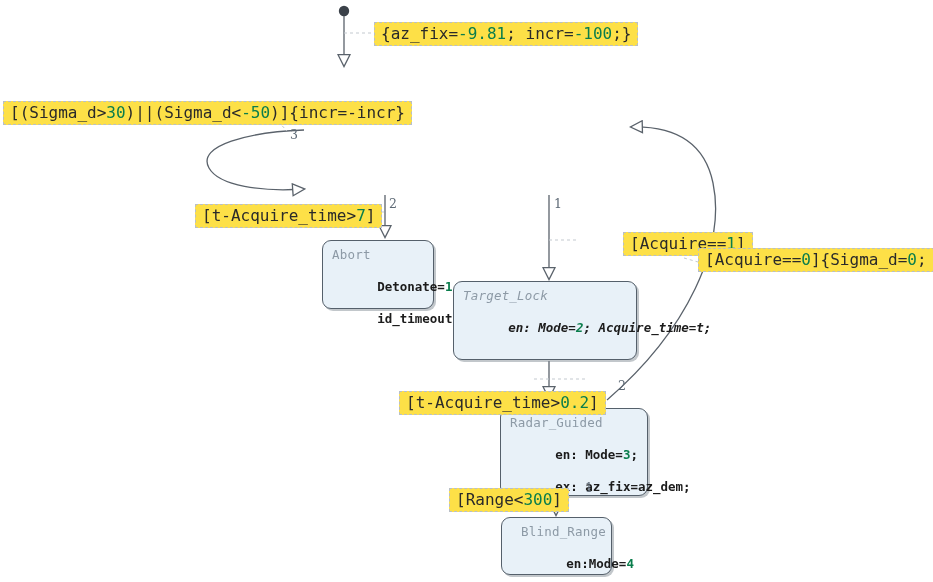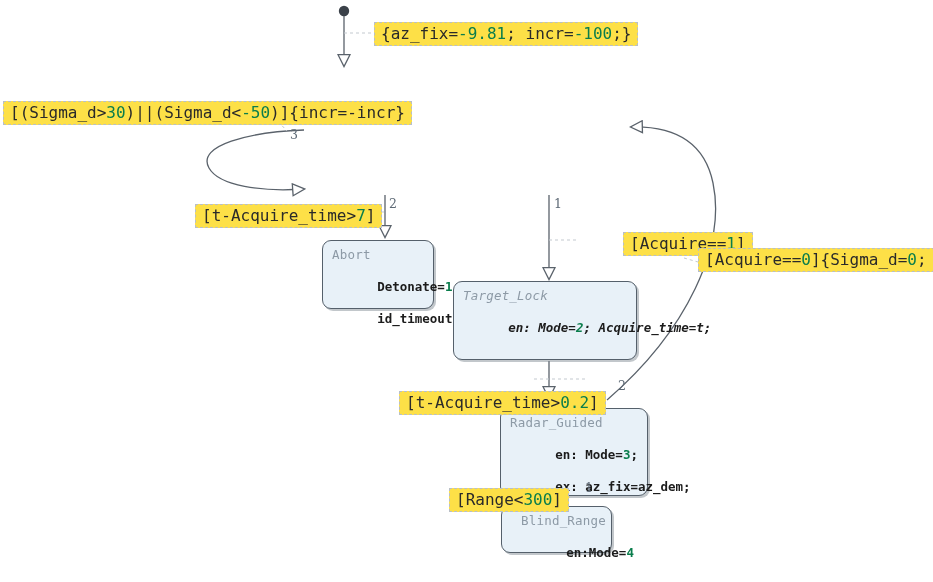--- a/index.html
+++ b/index.html
@@ -133,21 +133,21 @@
   </div>
 
   <div class="state" style="left:500px; top:408px; width:148px; height:88px;">
     <div class="state-name">Radar_Guided</div>
     <div class="state-body">
       <span>en: Mode=<span class="num">3</span>;</span><br>
       <span>ex: az_fix=az_dem;</span>
     </div>
   </div>
 
-  <div class="state" style="left:501px; top:506px; width:111px; height:47px;padding-left:19px;">
+  <div class="state" style="left:501px; top:517px; width:111px; height:58px;padding-left:19px;">
     <div class="state-name">Blind_Range</div>
     <div class="state-body">
       <span>en:Mode=<span class="num">4</span></span>
     </div>
   </div>
 
   <div class="cond" style="left:374px; top:22px;">{az_fix=<span class="num">-9.81</span>; incr=<span class="num">-100</span>;}</div>
 
   <div class="cond" style="left:3px; top:101px;">[(Sigma_d&gt;<span class="num">30</span>)||(Sigma_d&lt;<span class="num">-50</span>)]{incr=-incr}</div>
 

